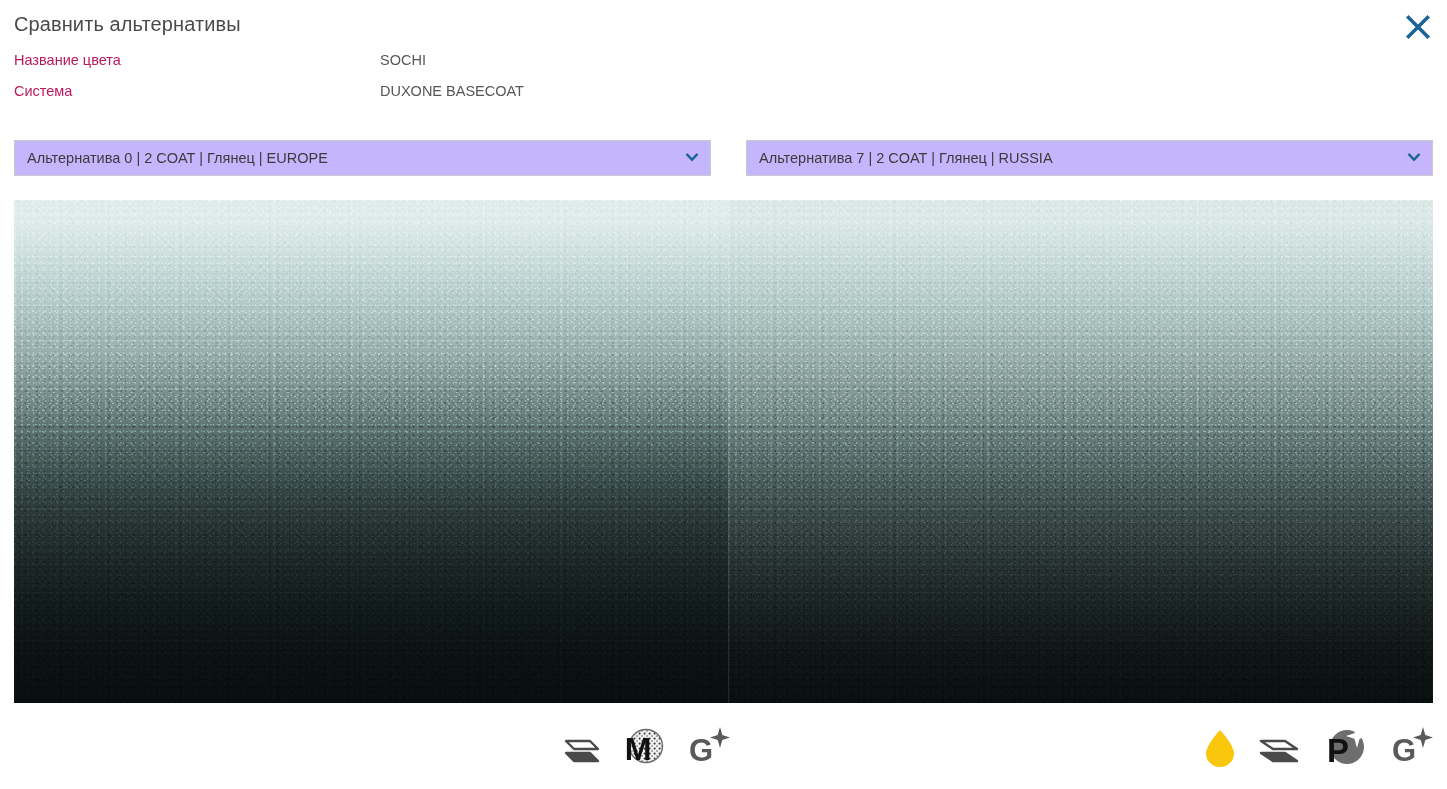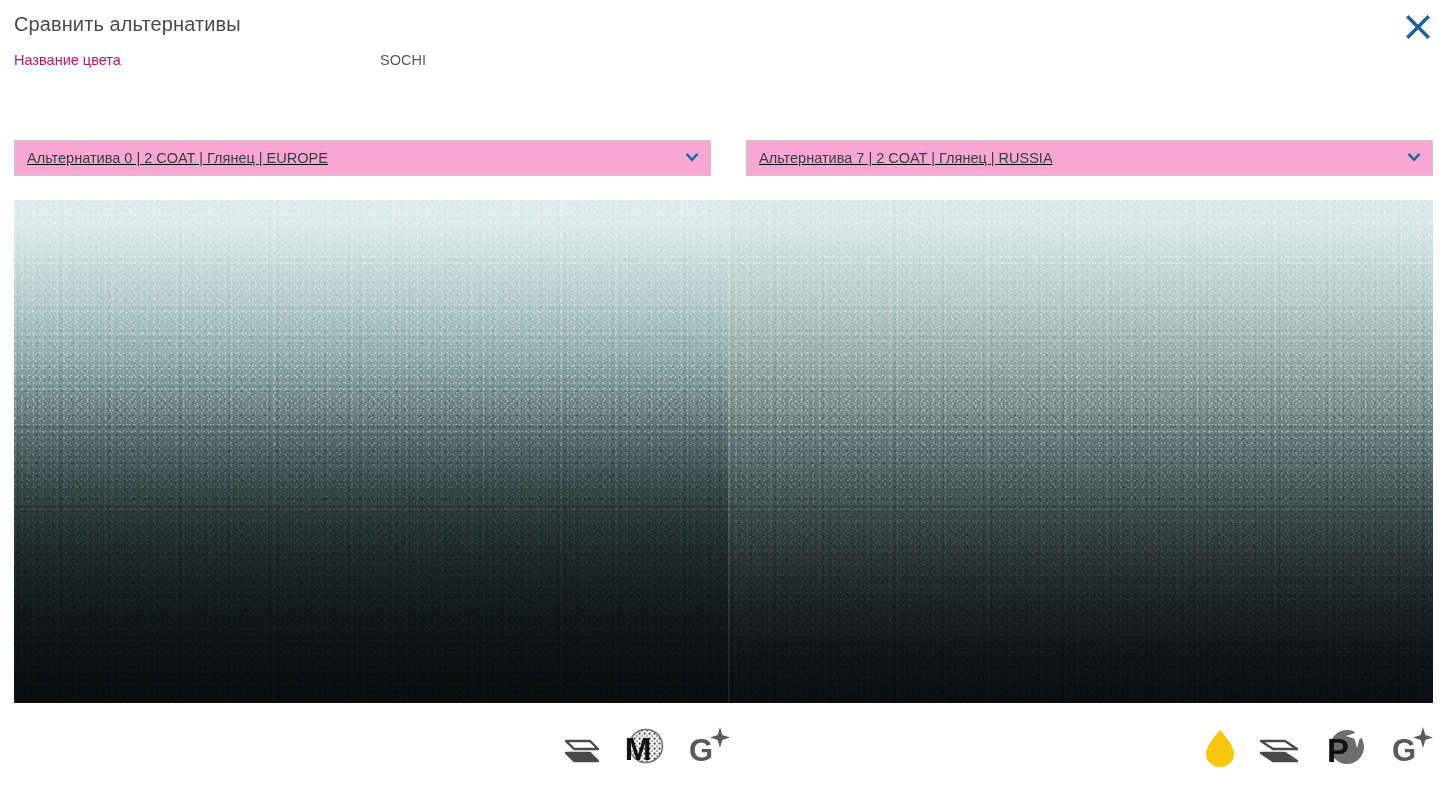--- a/index.html
+++ b/index.html
@@ -36,26 +36,25 @@
   }
   .meta-value {
     position: absolute; left: 366px; top: 0;
     font-size: 14.5px; color: #575757; white-space: nowrap;
   }
 
   
   .select-row { position: absolute; top: 140px; left: 0; width: 1447px; height: 36px; }
   .select {
     position: absolute; top: 0; height: 36px;
-    background: #f9a8d4;
+    background: #c4b5fd;
     border: 1px solid #c9c9c9;
     display: flex; align-items: center;
     padding: 0 8px 0 12px;
     cursor: pointer;
-    text-decoration: underline;
   }
   .select.left  { left: 14px;  width: 697px; }
   .select.right { left: 746px; width: 687px; }
   .select-text {
     flex: 1 1 auto;
     font-size: 14.5px; color: #3b3b3b;
     white-space: nowrap; overflow: hidden; text-overflow: ellipsis;
   }
   .caret { flex: 0 0 auto; width: 20px; height: 20px; display: block; }
 
@@ -136,20 +135,24 @@
         <path d="M5.5 3 L15 12.5 L24.5 3 L27 5.5 L17.5 15 L27 24.5 L24.5 27 L15 17.5 L5.5 27 L3 24.5 L12.5 15 L3 5.5 Z" fill="#1b6398"></path>
       </svg>
     </span>
   </button>
 
   <div class="meta">
     <div class="meta-row">
       <span class="meta-label">Название цвета</span>
       <span class="meta-value">SOCHI</span>
     </div>
+    <div class="meta-row">
+      <span class="meta-label">Система</span>
+      <span class="meta-value">DUXONE BASECOAT</span>
+    </div>
   </div>
 
   <div class="select-row">
 
     <div class="select left">
       <span class="select-text">Альтернатива 0 | 2 COAT | Глянец | EUROPE</span>
       <span class="caret">
         <svg class="icon" width="20" height="20" viewBox="0 0 20 20" aria-hidden="true">
           <path d="M3.5 6.5 L10 13.5 L16.5 6.5 L14.4 5.2 L10 9.9 L5.6 5.2 Z" fill="#1b6398"></path>
         </svg>

